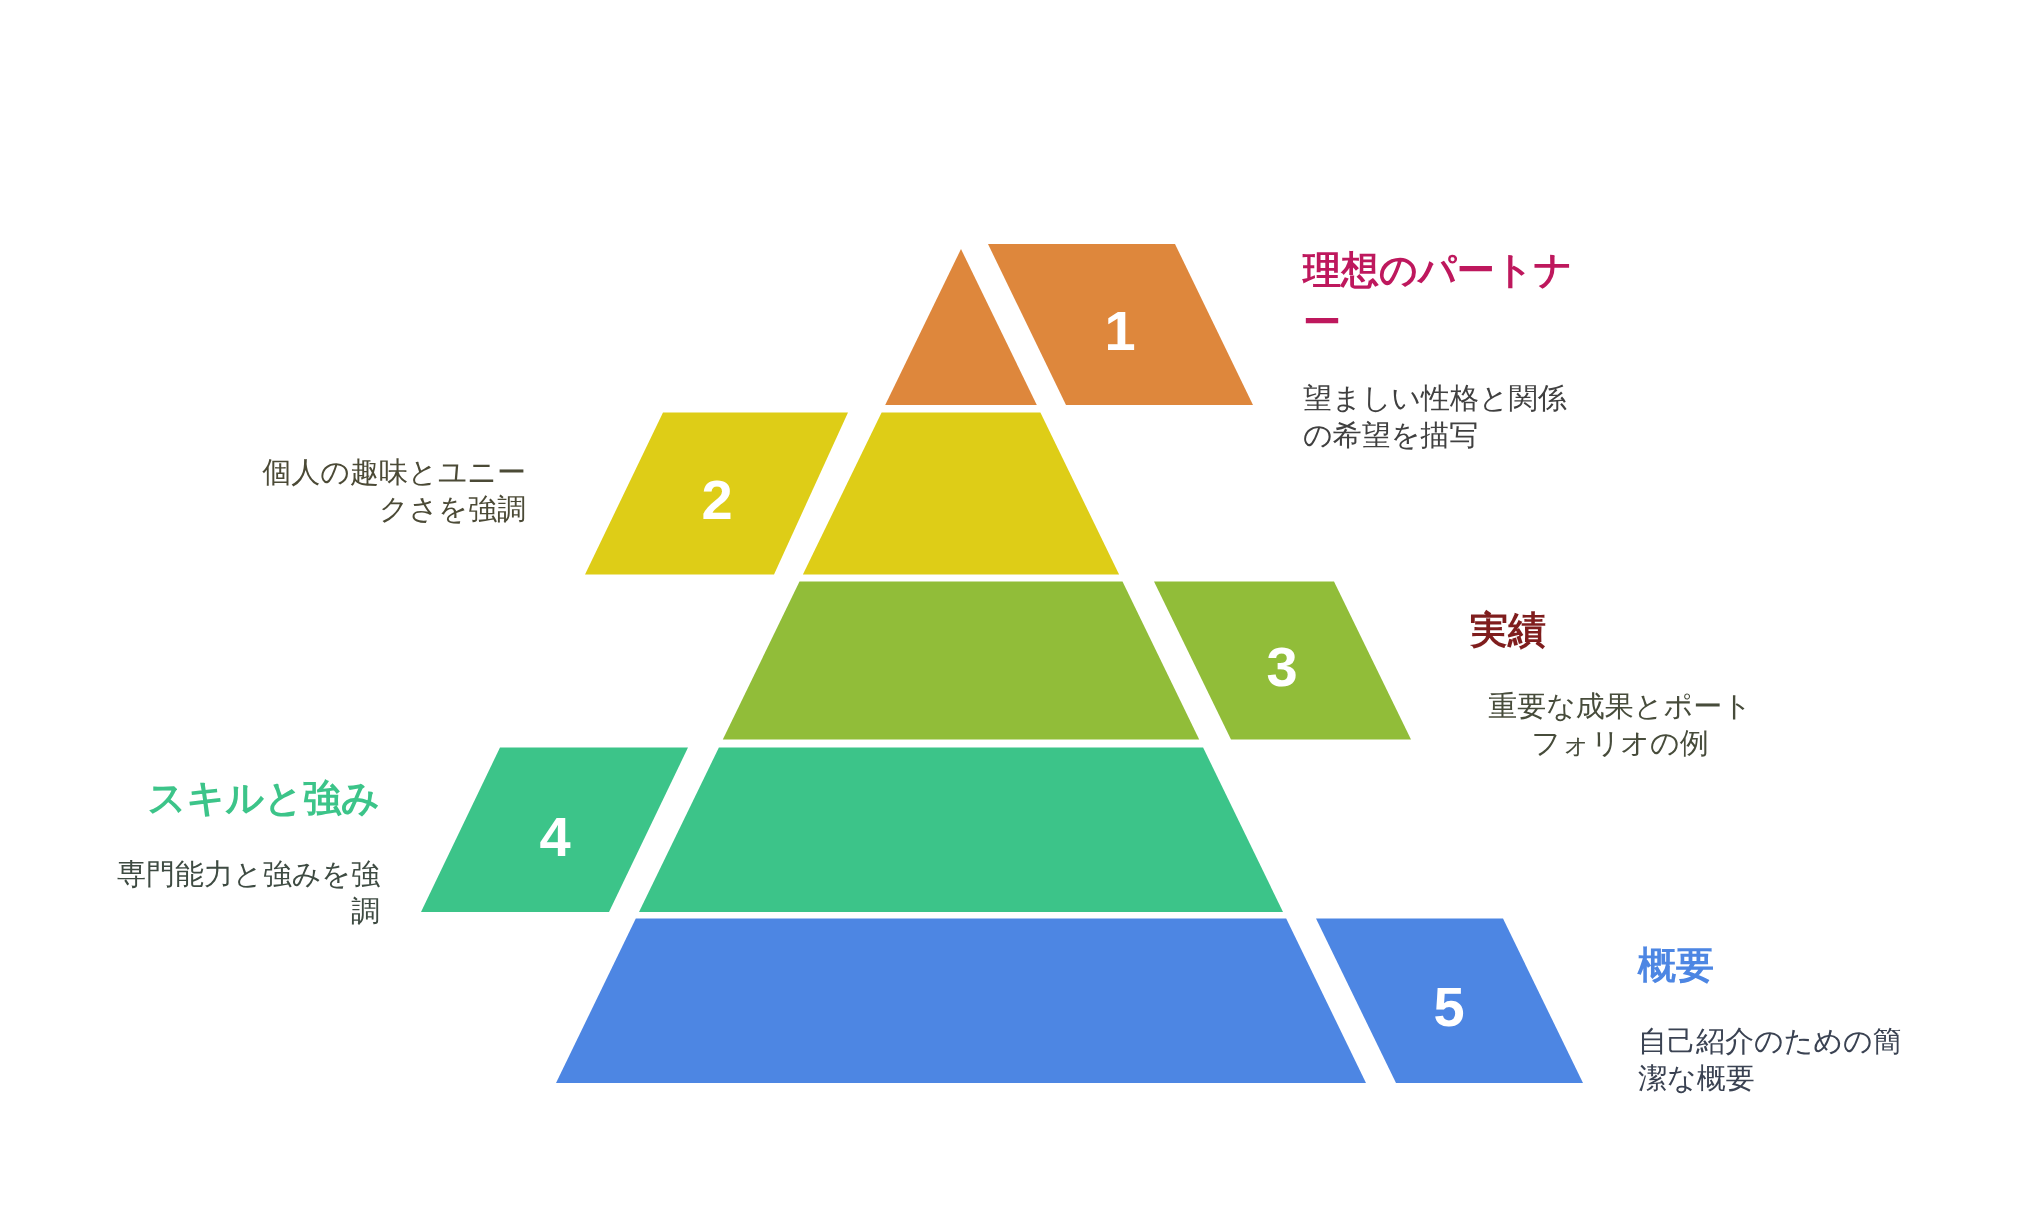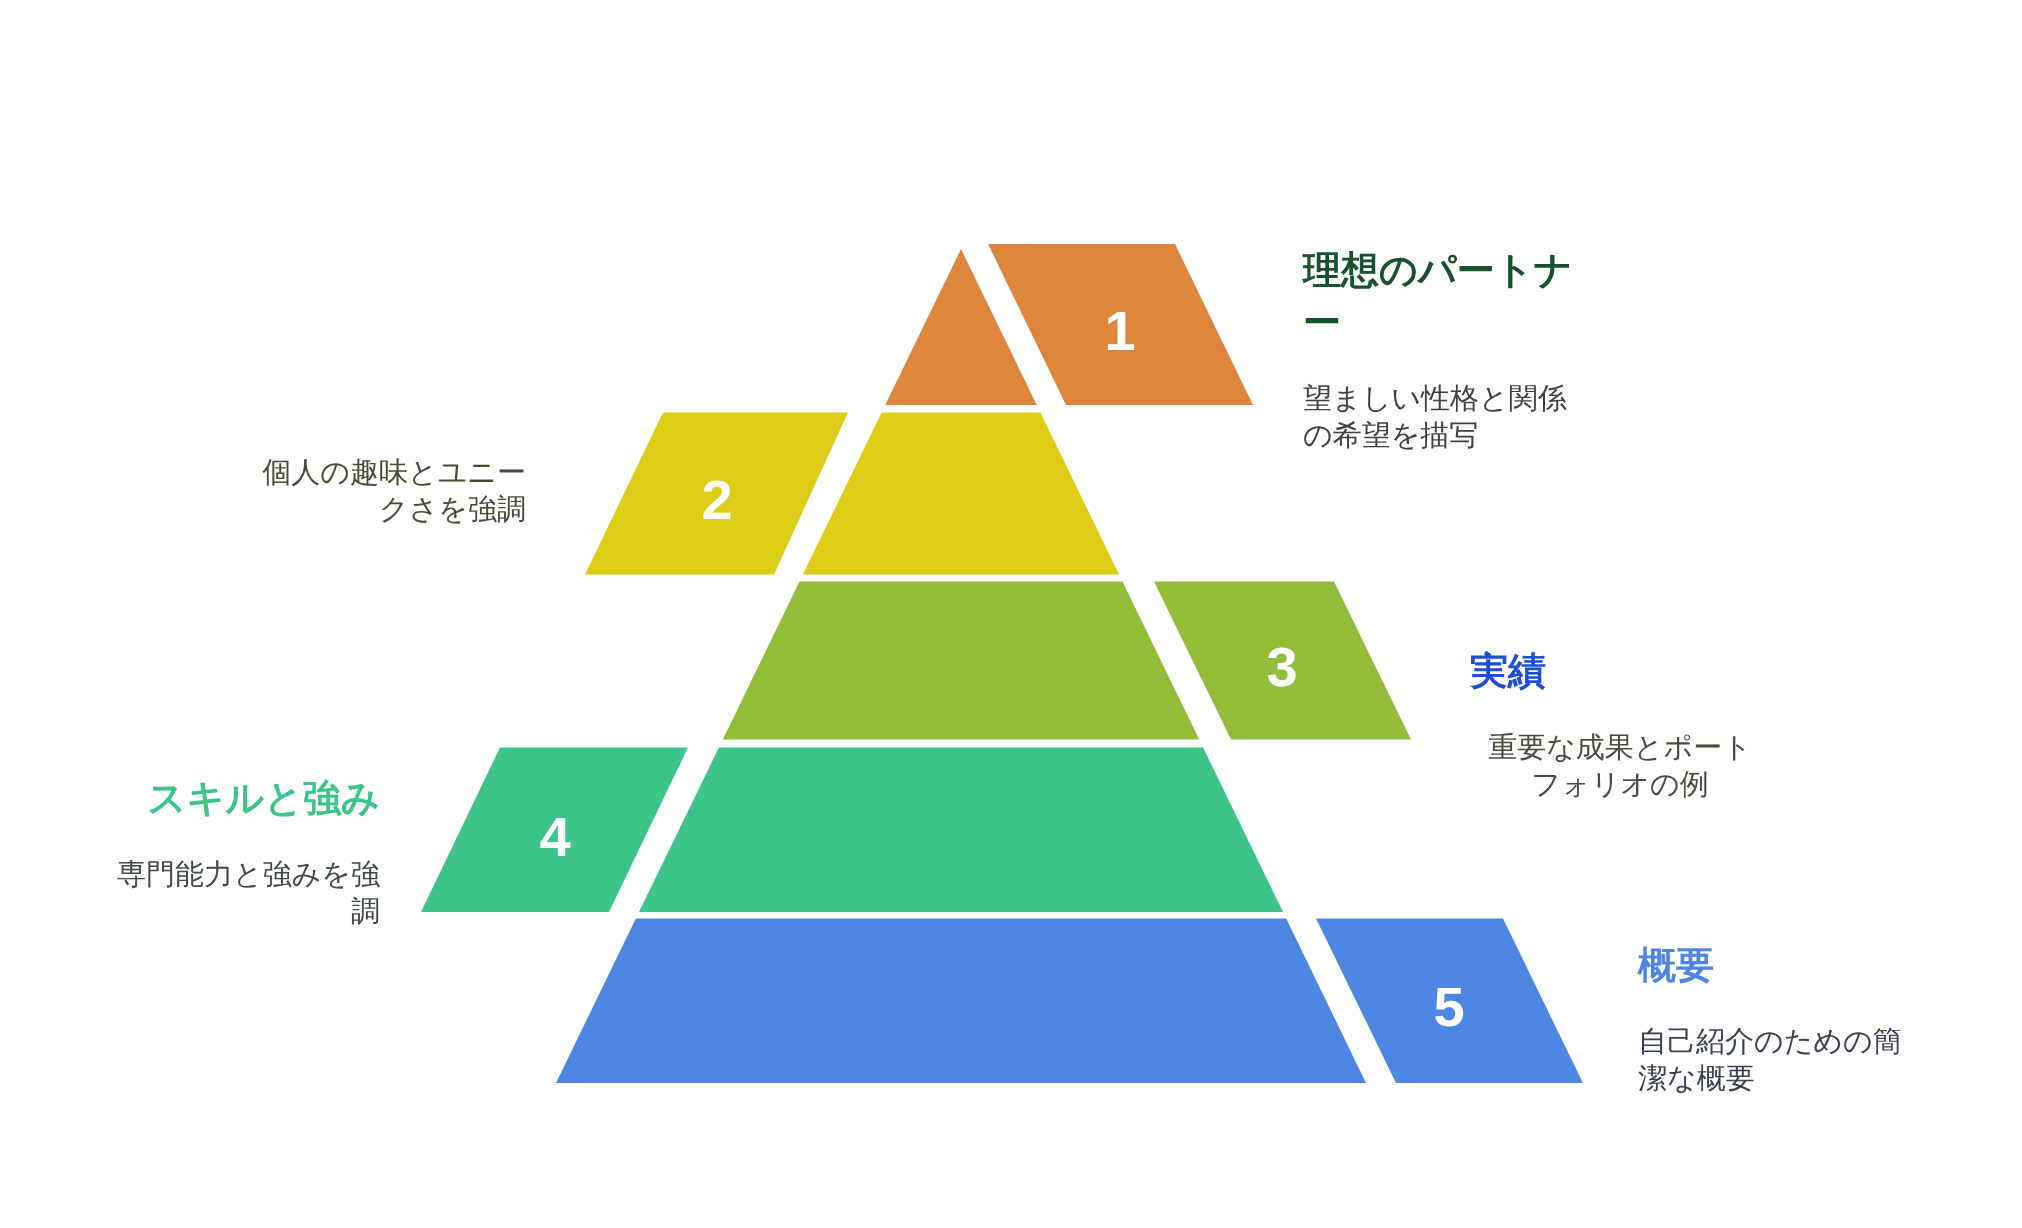--- a/index.html
+++ b/index.html
@@ -66,33 +66,33 @@
     <polygon points="718.9,747.5 1203.1,747.5 1283,912 639,912" fill="#3cc489"></polygon>
     <polygon points="500,747.5 688,747.5 609,912 421,912" fill="#3cc489"></polygon>
     <text x="555" y="856" fill="#ffffff">4</text>
 
     <polygon points="635.8,918.5 1286.2,918.5 1366,1083 556,1083" fill="#4d86e3"></polygon>
     <polygon points="1316,918.5 1503,918.5 1583,1083 1396,1083" fill="#4d86e3"></polygon>
     <text x="1449" y="1026" fill="#ffffff">5</text>
   </svg>
 
   <div class="section-block align-left" style="left:1303px;top:226px;width:300px;">
-    <div class="label" style="color: #14532d;">理想のパートナ
+    <div class="label" style="color: #be185d;">理想のパートナ
 ー</div>
     <div class="description" style="color: #404040;">望ましい性格と関係
 の希望を描写</div>
   </div>
 
   <div class="section-block align-right" style="left:226px;top:422px;width:300px;">
     <div class="description" style="color: rgb(75, 74, 54);">個人の趣味とユニー
 クさを強調</div>
   </div>
 
   <div class="section-block align-left" style="left:1470px;top:586px;width:300px;">
-    <div class="label" style="color: #1d4ed8; margin-top: 41px;">実績</div>
+    <div class="label" style="color: #7f1d1d;">実績</div>
     <div class="description" style="color: rgb(71, 76, 59); text-align: center;">重要な成果とポート
 フォリオの例</div>
   </div>
 
   <div class="section-block align-right" style="left:80px;top:754px;width:300px;">
     <div class="label" style="color: rgb(60, 196, 137);">スキルと強み</div>
     <div class="description" style="color: rgb(62, 75, 66); text-align: right;">専門能力と強みを強
 調</div>
   </div>
 

